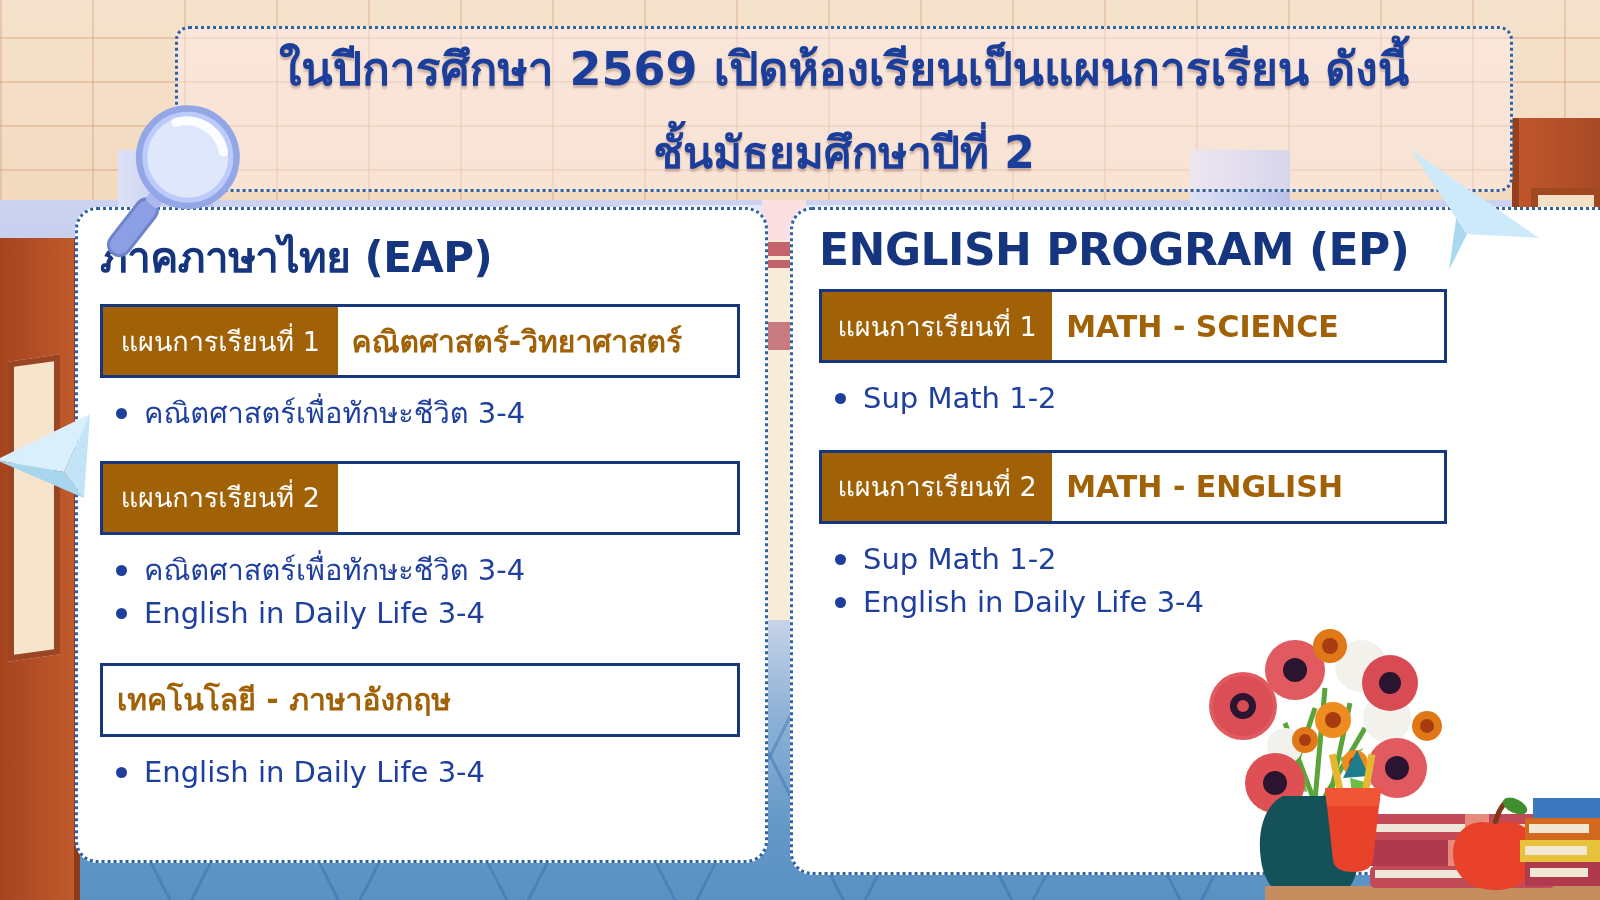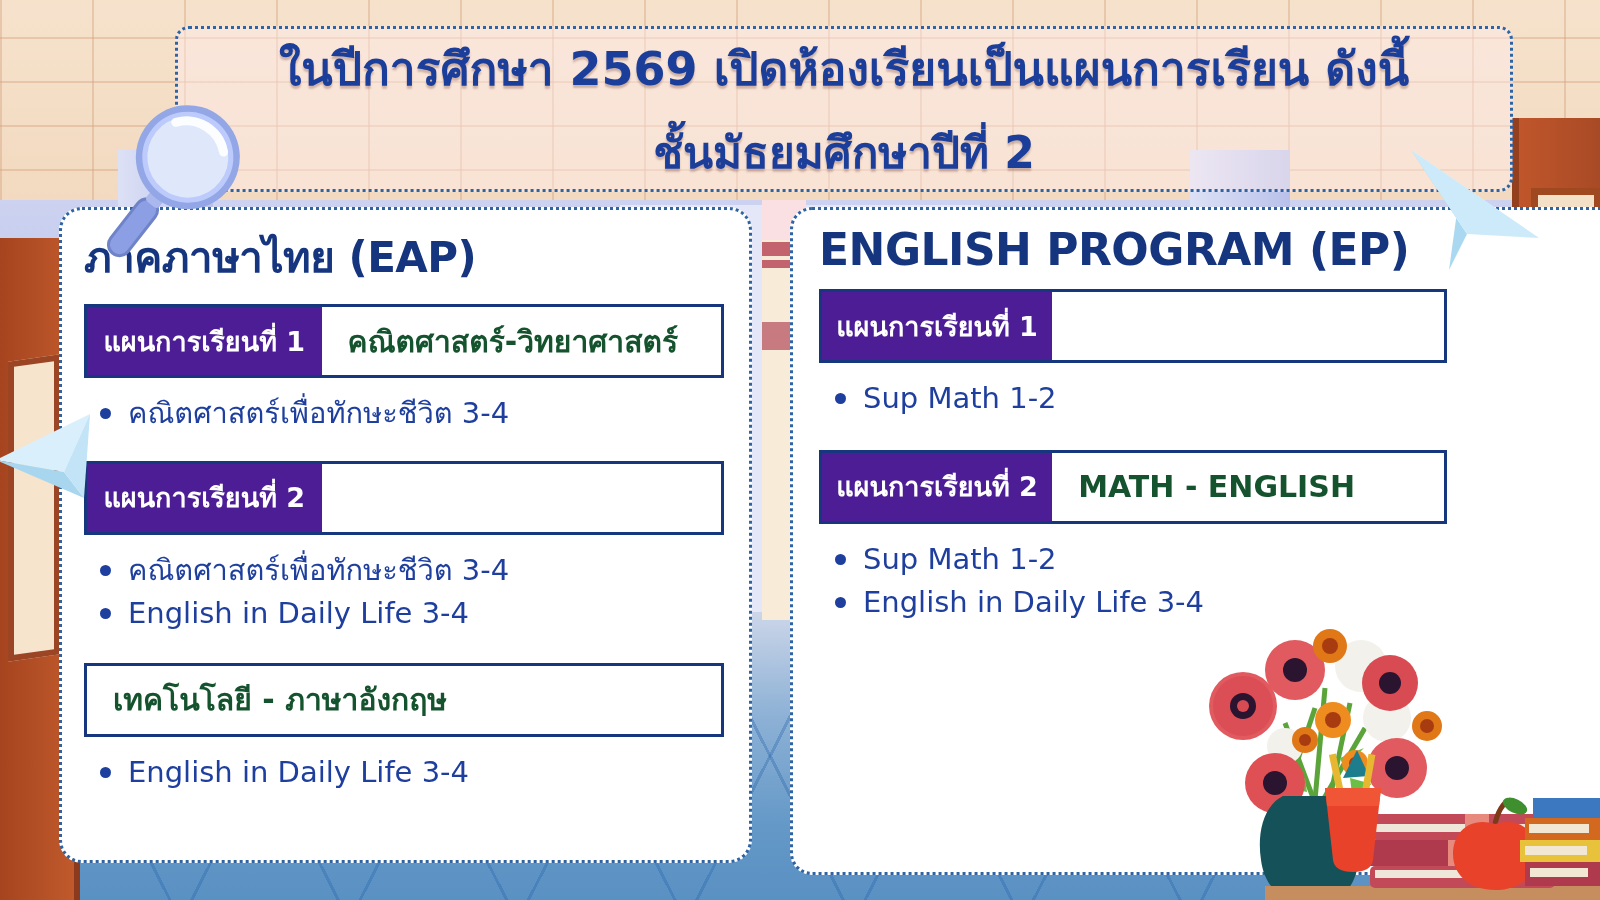--- a/index.html
+++ b/index.html
@@ -51,33 +51,33 @@
     border:3px dotted #2e64a4; border-radius:14px;
     background:rgba(255,238,238,0.45); z-index:3;
     display:flex; flex-direction:column; align-items:center; justify-content:center; gap:12px; }
   .banner .l1 { font-size:46px; font-weight:bold; color:#1b3e9a; white-space:nowrap;
     text-shadow:0 3px 2px rgba(110,60,50,.3); }
   .banner .l2 { font-size:44px; font-weight:bold; color:#1b3e9a; white-space:nowrap;
     text-shadow:0 3px 2px rgba(110,60,50,.3);text-align:right; }
 
   
   .card { position:absolute; background:#ffffff; border:3px dotted #2e64a4; border-radius:22px; z-index:4; }
-  .card.left  { left:59px;  top:207px; width:693px; height:656px; padding:14px 0 0 22px;border-radius:23px; }
+  .card.left  { left:75px;  top:207px; width:693px; height:656px; padding:14px 0 0 22px; }
   .card.right { left:790px; top:207px; width:844px; height:668px; padding:14px 0 0 26px; }
   .card-title { font-weight:bold; color:#16357f; letter-spacing:-0.5px; }
   .card.left  .card-title { font-size:42px; }
   .card.right .card-title { font-size:44px; }
 
   .plan-row { display:flex; border:3px solid #16377d; background:#fff; height:74px; margin-top:14px; }
   .card.left  .plan-row { width:640px; }
   .card.right .plan-row { width:628px; }
-  .plan-label { flex:0 0 37%; background:#4c1d95; color:#ffffff; font-size:27px; font-weight:bold;
+  .plan-label { flex:0 0 37%; background:#a16207; color:#ffffff; font-size:27px; font-weight:normal;
     display:flex; align-items:center; justify-content:center; white-space:nowrap; }
-  .plan-name { flex:1; display:flex; align-items:center; padding-left:26px;
-    font-size:30px; font-weight:bold; color:#14532d; white-space:nowrap; }
+  .plan-name { flex:1; display:flex; align-items:center; padding-left:14px;
+    font-size:30px; font-weight:bold; color:#a16207; white-space:nowrap; }
 
   .course-list { list-style:none; margin:14px 0 0 8px; }
   .course-list li { position:relative; padding-left:36px; font-size:29px; color:#1e3f9e; line-height:1.48; }
   .course-list li::before { content:""; position:absolute; left:8px; top:16px; width:11px; height:11px;
     border-radius:50%; background:#1e3f9e; }
   .sec2 { margin-top:26px; } .sec3 { margin-top:28px; }
   .card.right .sec2 { margin-top:30px; }
 
   
   .decor { position:absolute; }
@@ -142,20 +142,21 @@
   <ul class="course-list">
     <li>English in Daily Life 3-4</li>
   </ul>
 </div>
 
 <div class="card right">
   <div class="card-title">ENGLISH PROGRAM (EP)</div>
 
   <div class="plan-row">
     <div class="plan-label">แผนการเรียนที่ 1</div>
+    <div class="plan-name">MATH - SCIENCE</div>
   </div>
   <ul class="course-list">
     <li>Sup Math 1-2</li>
   </ul>
 
   <div class="plan-row sec2">
     <div class="plan-label">แผนการเรียนที่ 2</div>
     <div class="plan-name">MATH - ENGLISH</div>
   </div>
   <ul class="course-list">

